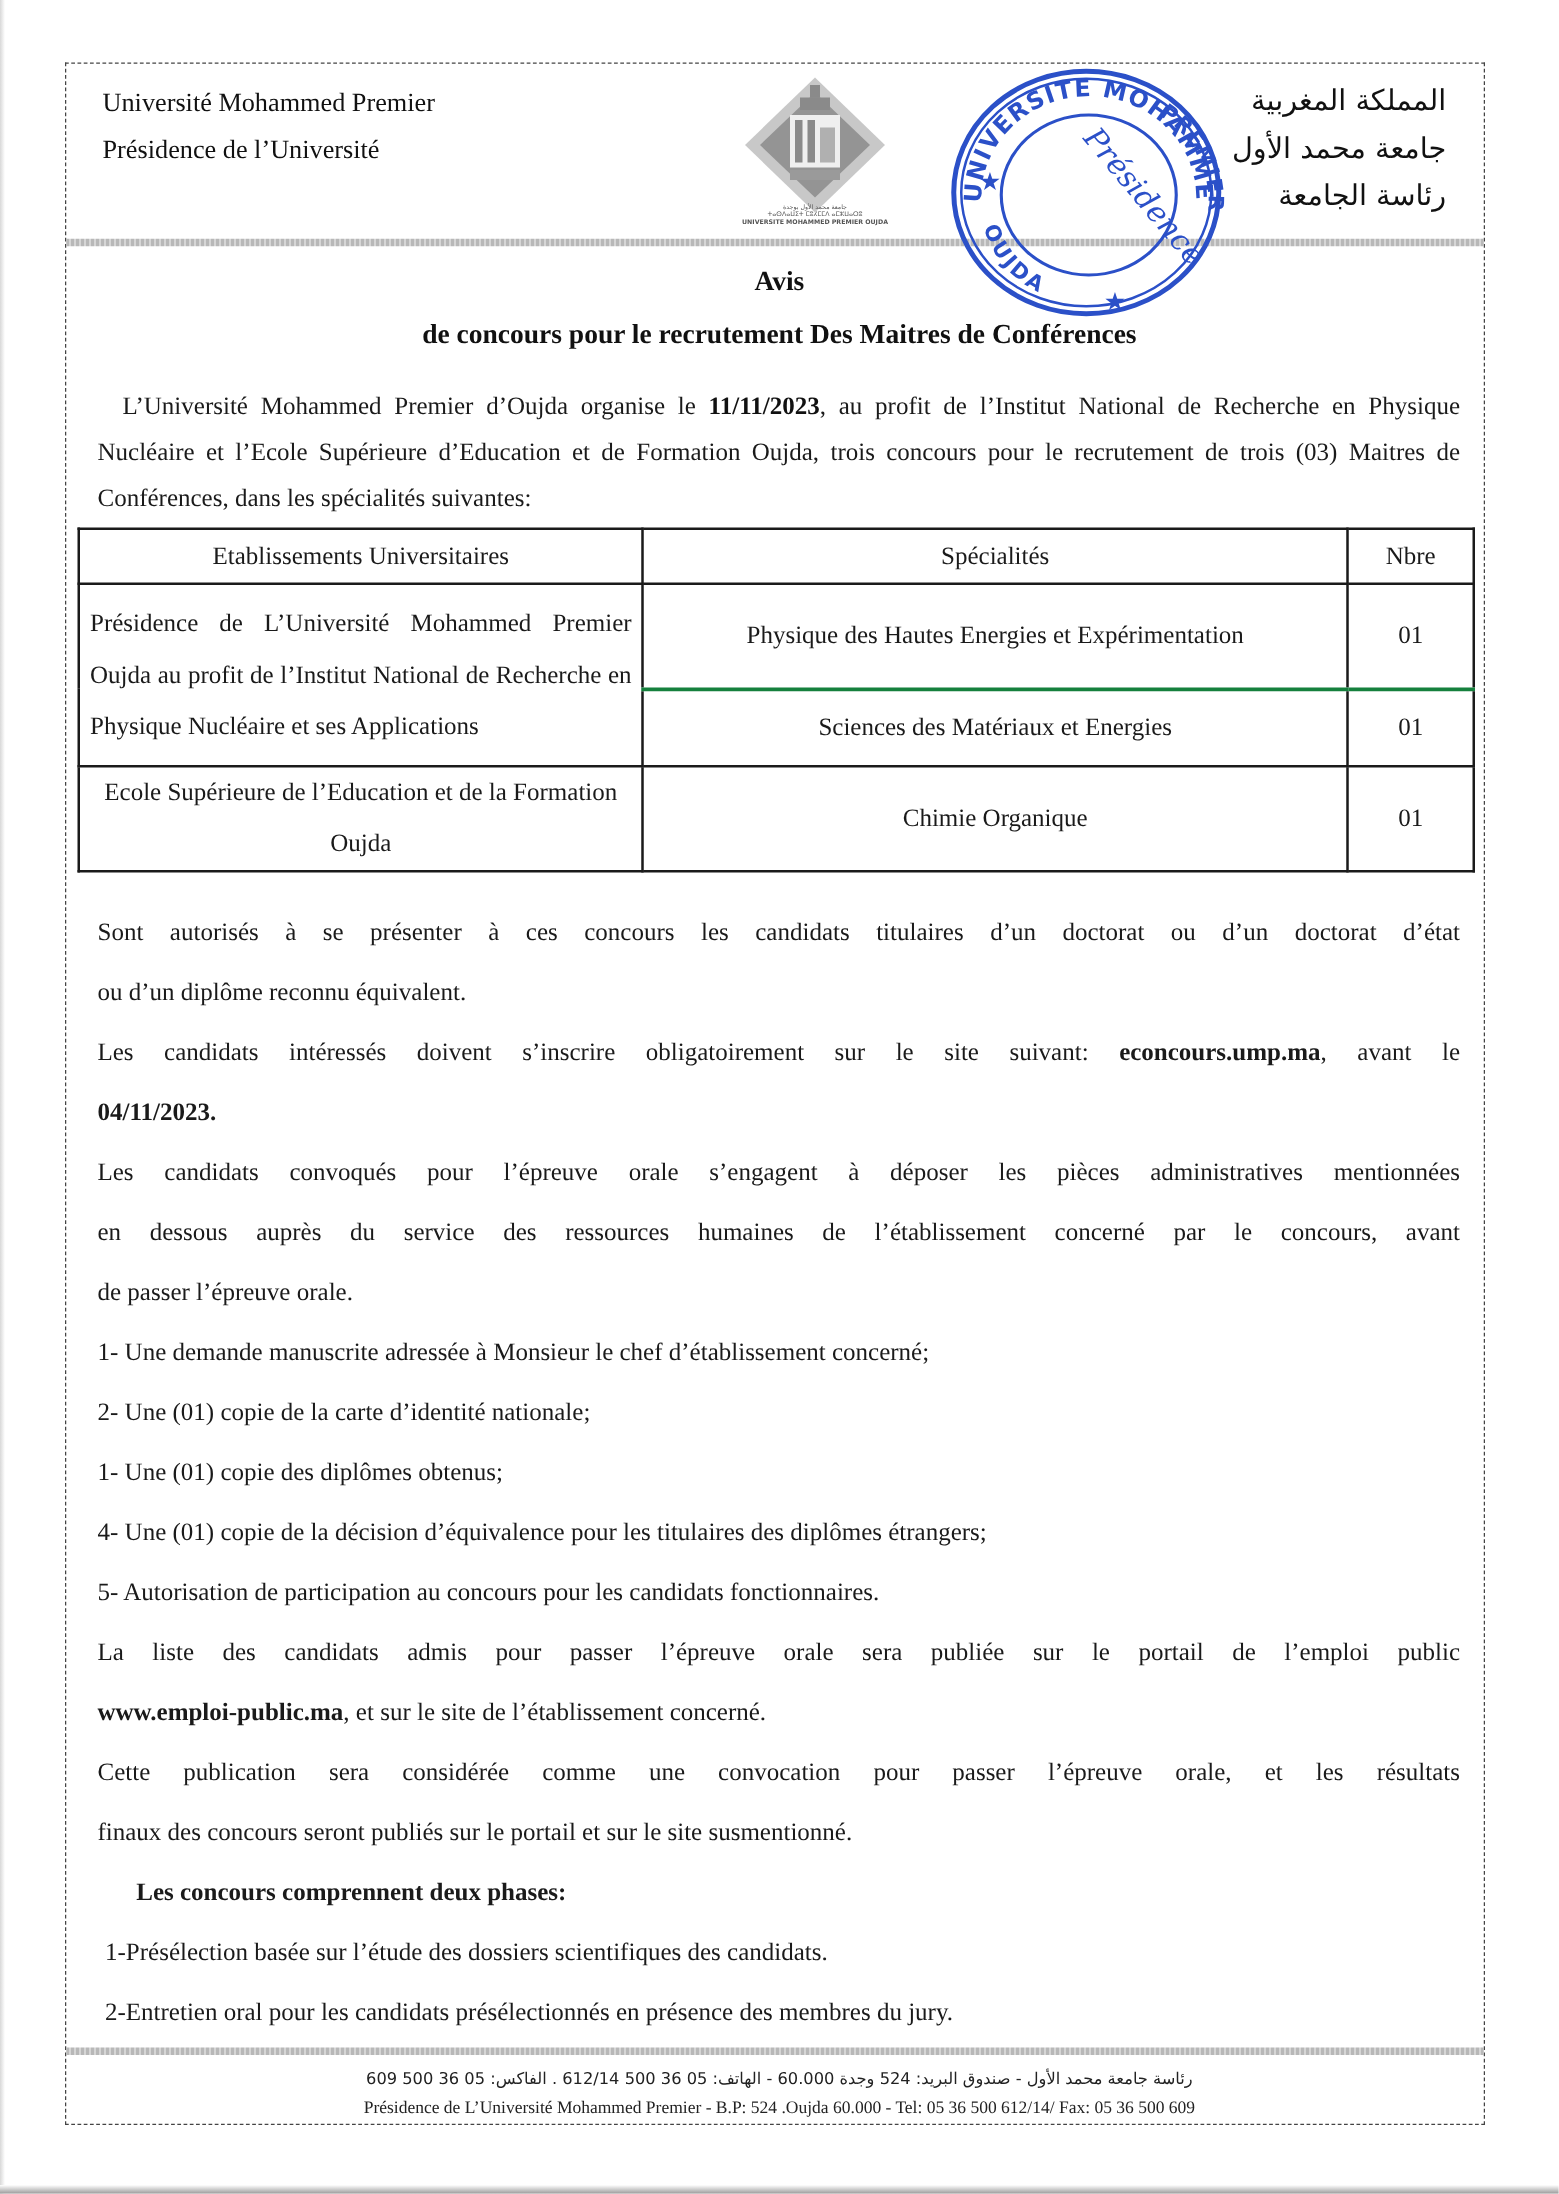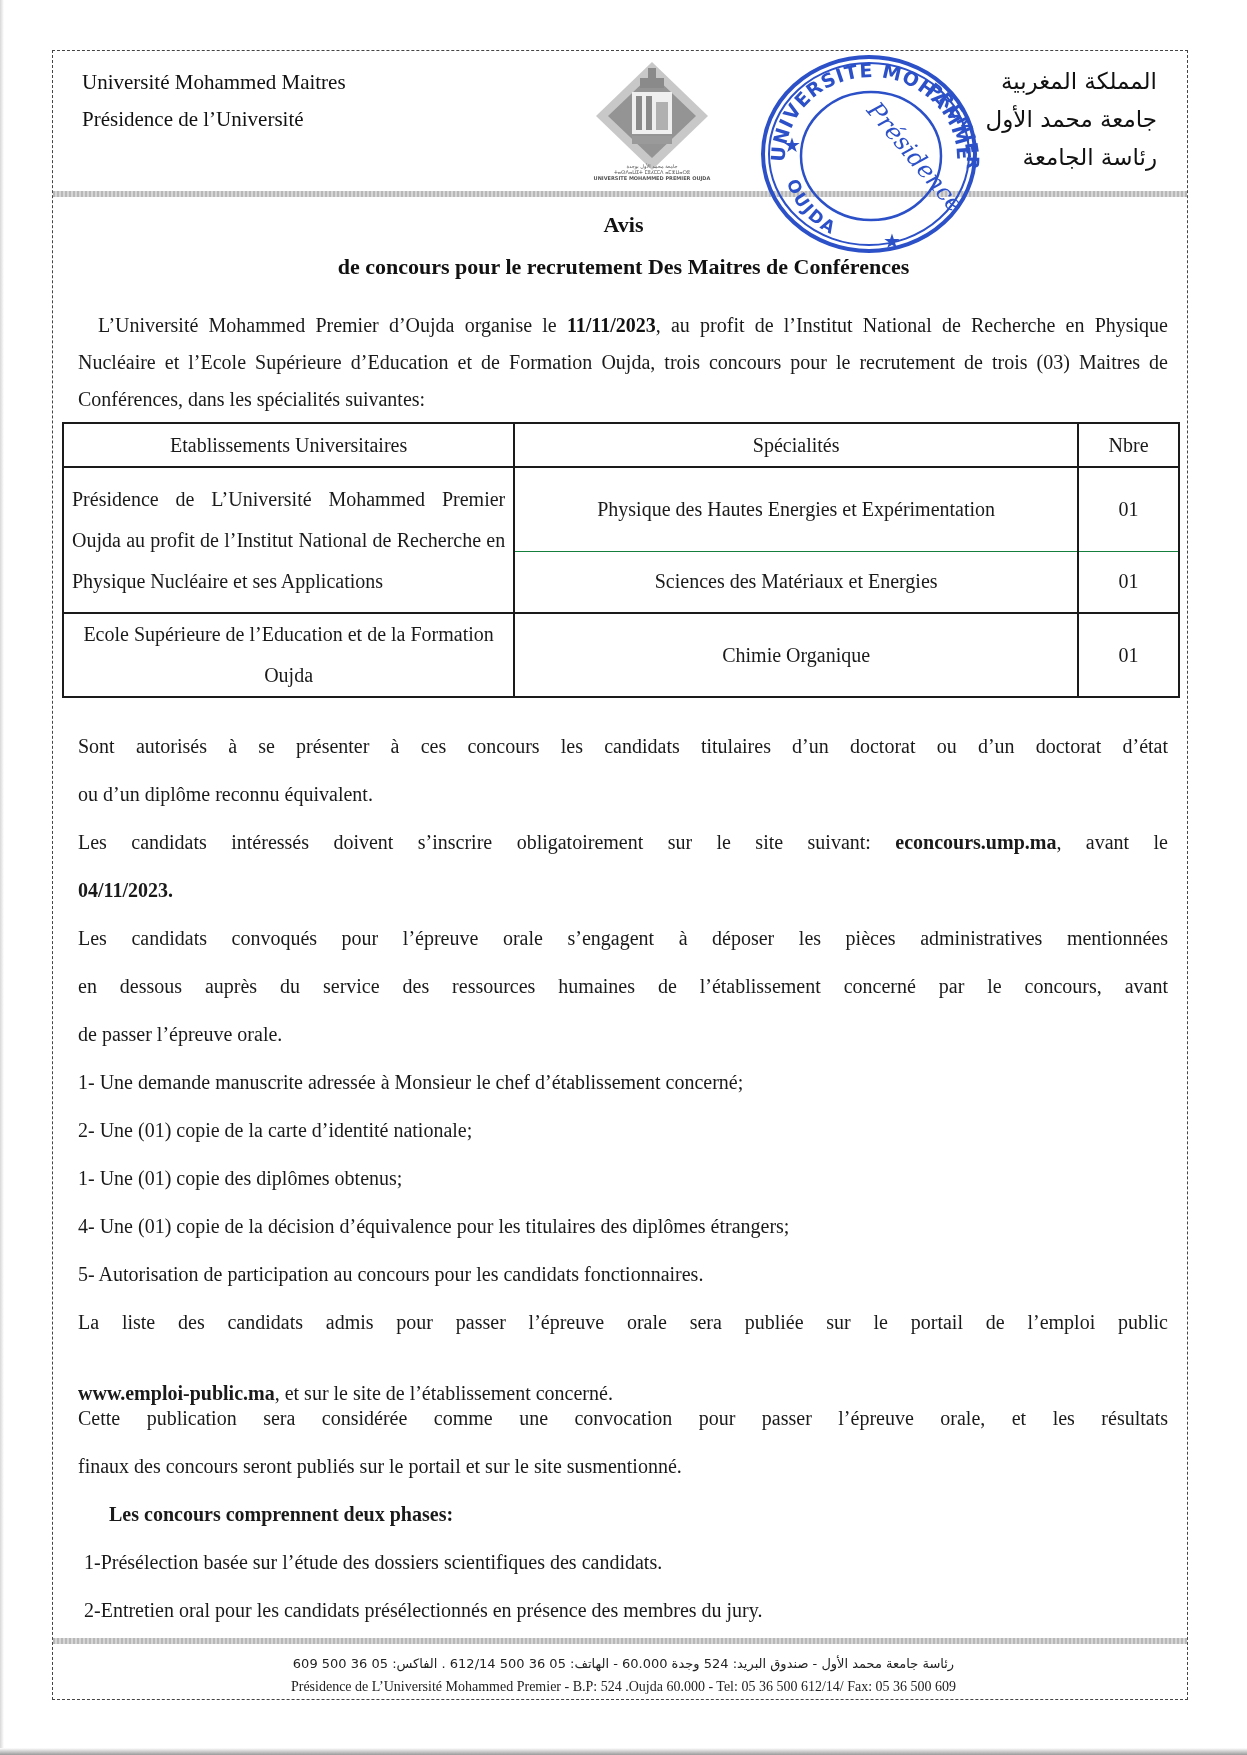--- a/index.html
+++ b/index.html
@@ -73,21 +73,21 @@
   table.spec td, table.spec th {
     border: 2.5px solid #1a1a1a; font-weight: normal;
     padding: 0 8px; vertical-align: middle;
   }
   table.spec th { height: 42px; text-align: center; }
   .c1 { width: 441px; }
   .c2 { width: 556px; text-align: center; }
   .c3 { width: 84px; text-align: center; }
   td.c1.justify { text-align: justify; text-align-last: left; line-height: 41px; }
   td.c1.center { text-align: center; line-height: 41px; }
-  tr.thin-bottom td.c2, tr.thin-bottom td.c3 { border-bottom: 1px solid #15803d; }
+  tr.thin-bottom td.c2, tr.thin-bottom td.c3 { border-bottom: 3px solid #15803d; }
   tr.thin-top td.c2, tr.thin-top td.c3 { border-top: 1px solid #888; }
   .body-line {
     position: absolute; left: 78px; width: 1090px;
     font-size: 20px; line-height: 24px; color: #1a1a1a;
     white-space: nowrap;
   }
   .body-line.just { text-align: justify; text-align-last: justify; white-space: normal; }
   .footer-ar {
     position: absolute; left: 0; width: 1247px; top: 1656px;
     text-align: center; direction: rtl; font-size: 13px;
@@ -102,21 +102,21 @@
 <body>
 
 <div class="page-edge-left"></div>
 <div class="page-edge-bottom"></div>
 
 <div class="frame"></div>
 <div class="band" style="top:191px;"></div>
 <div class="band" style="top:1638px;"></div>
 
 <div class="header-left">
-  <div>Université Mohammed Maitres</div>
+  <div>Université Mohammed Premier</div>
   <div>Présidence de l’Université</div>
 </div>
 
 <svg class="logo" viewBox="0 0 120 130">
   <polygon points="60,2 116,56 60,110 4,56" fill="#9a9a9a" opacity="0.55"></polygon>
   <polygon points="60,14 104,56 60,98 16,56" fill="#7d7d7d" opacity="0.7"></polygon>
   <rect x="40" y="32" width="40" height="42" fill="#efefef"></rect>
   <rect x="44" y="36" width="6" height="34" fill="#8a8a8a"></rect>
   <rect x="54" y="36" width="6" height="34" fill="#8a8a8a"></rect>
   <rect x="64" y="42" width="12" height="28" fill="#b0b0b0"></rect>
@@ -198,21 +198,21 @@
 <div class="body-line just" style="top:974px;">en dessous auprès du service des ressources humaines de l’établissement concerné par le concours, avant</div>
 <div class="body-line" style="top:1022px;">de passer l’épreuve orale.</div>
 
 <div class="body-line" style="top:1070px;">1- Une demande manuscrite adressée à Monsieur le chef d’établissement concerné;</div>
 <div class="body-line" style="top:1118px;">2- Une (01) copie de la carte d’identité nationale;</div>
 <div class="body-line" style="top:1166px;">1- Une (01) copie des diplômes obtenus;</div>
 <div class="body-line" style="top:1214px;">4- Une (01) copie de la décision d’équivalence pour les titulaires des diplômes étrangers;</div>
 <div class="body-line" style="top:1262px;">5- Autorisation de participation au concours pour les candidats fonctionnaires.</div>
 
 <div class="body-line just" style="top:1310px;">La liste des candidats admis pour passer l’épreuve orale sera publiée sur le portail de l’emploi public</div>
-<div class="body-line" style="top:1358px;margin-top:23px;"><b>www.emploi-public.ma</b><span>, et sur le site de l’établissement concerné.</span></div>
+<div class="body-line" style="top:1358px;"><b>www.emploi-public.ma</b><span>, et sur le site de l’établissement concerné.</span></div>
 
 <div class="body-line just" style="top:1406px;">Cette publication sera considérée comme une convocation pour passer l’épreuve orale, et les résultats</div>
 <div class="body-line" style="top:1454px;">finaux des concours seront publiés sur le portail et sur le site susmentionné.</div>
 
 <div class="body-line" style="top:1502px; font-weight:bold;margin-left:31px;">Les concours comprennent deux phases:</div>
 <div class="body-line" style="top:1550px; left:84px;">1-Présélection basée sur l’étude des dossiers scientifiques des candidats.</div>
 <div class="body-line" style="top:1598px; left:84px;">2-Entretien oral pour les candidats présélectionnés en présence des membres du jury.</div>
 
 <div class="footer-ar">رئاسة جامعة محمد الأول - صندوق البريد: 524 وجدة 60.000 - الهاتف: 05 36 500 612/14 . الفاكس: 05 36 500 609</div>
 <div class="footer-fr">Présidence de L’Université Mohammed Premier - B.P: 524 .Oujda 60.000 - Tel: 05 36 500 612/14/ Fax: 05 36 500 609</div>

